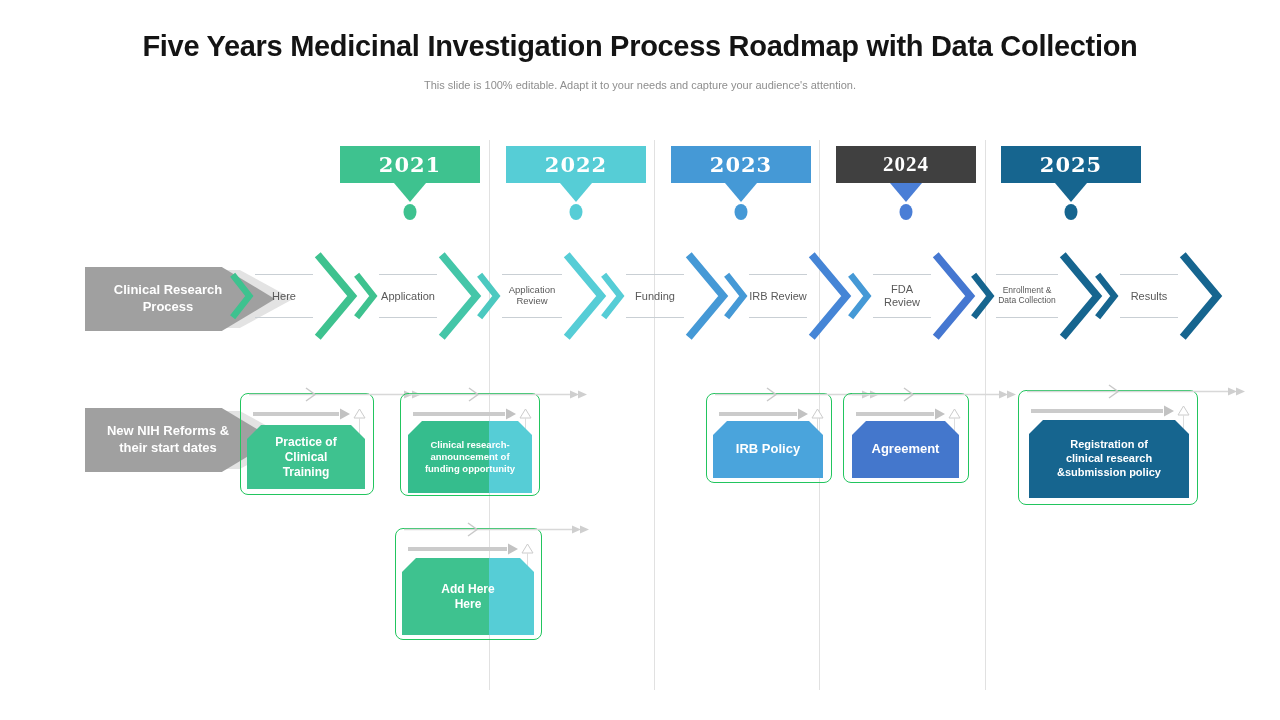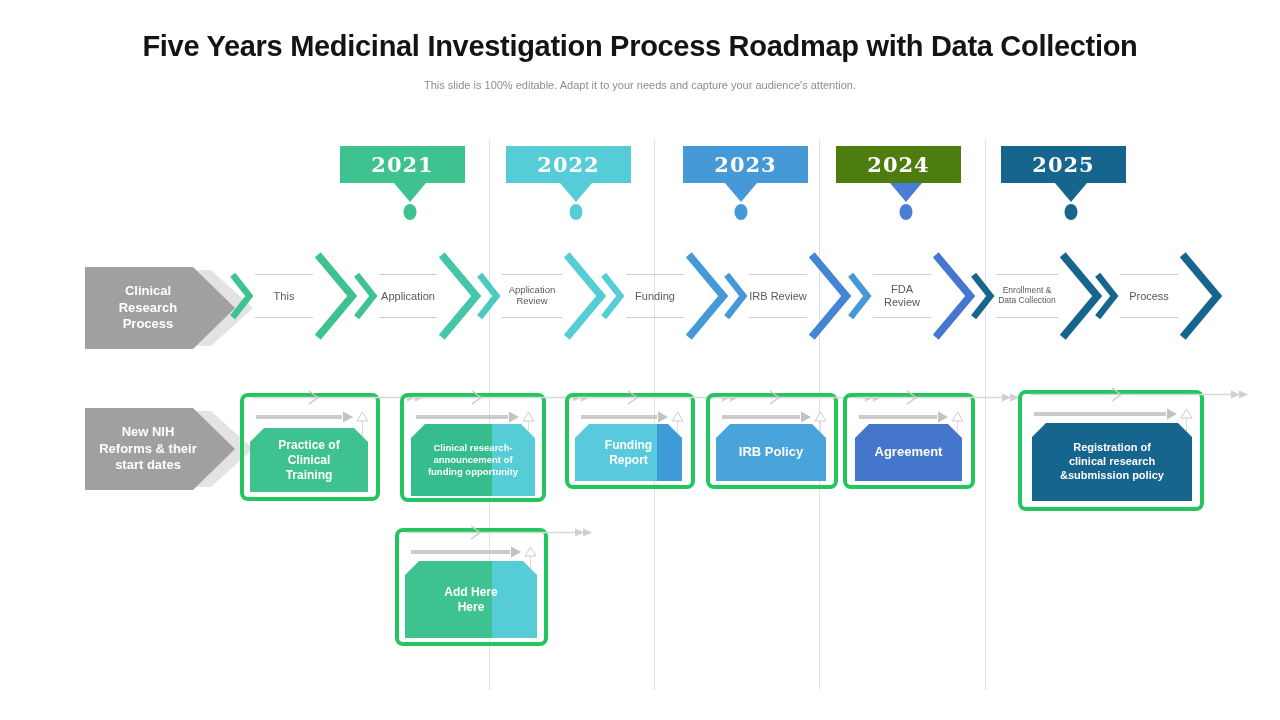--- a/index.html
+++ b/index.html
@@ -6,47 +6,47 @@
   .canvas{position:relative;width:1280px;height:720px;background:#ffffff;overflow:hidden;
           font-family:"Liberation Sans",sans-serif;}
   .title{position:absolute;top:30px;left:0;width:100%;text-align:center;
          font-size:29px;font-weight:700;color:#141414;letter-spacing:-0.3px;}
   .subtitle{position:absolute;top:79px;left:0;width:100%;text-align:center;
             font-size:11px;color:#8e8e8e;}
   .gridline{position:absolute;top:140px;width:1px;height:550px;background:#e1e1e1;z-index:1;}
 
   
   .year-group{position:absolute;top:146px;width:140px;height:80px;z-index:2;}
-  .banner{position:relative;width:125px;height:37px;display:flex;align-items:center;justify-content:center;
+  .banner{position:relative;width:140px;height:37px;display:flex;align-items:center;justify-content:center;
           color:#fff;font-family:"DejaVu Serif",serif;font-size:21px;font-weight:700;letter-spacing:1px;}
   .notch{position:absolute;top:37px;left:50%;transform:translateX(-50%);width:0;height:0;
          border-left:16px solid transparent;border-right:16px solid transparent;border-top:19px solid #999;}
   .dot{position:absolute;top:58px;left:50%;transform:translateX(-50%);width:13px;height:16px;border-radius:50%;}
 
   
-  .g-arrow{position:absolute;width:150px;height:82px;z-index:2;}
+  .g-arrow{position:absolute;width:150px;height:64px;z-index:2;padding-left:40px;}
   .g-arrow .back{position:absolute;top:3px;left:18px;right:-18px;bottom:3px;background:#e3e3e3;
          clip-path:polygon(0 0,72% 0,100% 50%,72% 100%,0 100%);}
   .g-arrow .front{position:absolute;inset:0;background:#a0a0a0;
          clip-path:polygon(0 0,72% 0,100% 50%,72% 100%,0 100%);
          display:flex;align-items:center;justify-content:flex-start;box-sizing:border-box;
          padding:0 38px 0 14px;color:#fff;font-weight:700;font-size:13px;line-height:1.3;text-align:center;}
 
   
   .stage{position:absolute;top:248px;height:96px;display:flex;align-items:center;z-index:2;}
   .stage .lbl{width:58px;height:42px;margin:0 1px;border-top:1px solid #c9cfd4;border-bottom:1px solid #c9cfd4;
         display:flex;align-items:center;justify-content:center;text-align:center;
         font-size:11px;color:#595959;line-height:1.15;}
   .stage .lbl.sm1{font-size:9.5px;width:60px;}
   .stage .lbl.sm2{font-size:8.5px;width:62px;}
   .chev-s{width:26px;height:54px;flex:none;}
   .chev-b{width:46px;height:94px;flex:none;margin-left:-2px;}
 
   
-  .card{position:absolute;border:4px solid #22c55e;border-radius:8px;z-index:2;background:transparent;}
+  .card{position:absolute;border:1px solid #22c55e;border-radius:8px;z-index:2;background:transparent;}
   .card .deco{position:absolute;top:0;left:0;pointer-events:none;overflow:visible;}
   .card .box{position:absolute;display:flex;align-items:center;justify-content:center;text-align:center;
         color:#fff;font-weight:700;line-height:1.25;
         clip-path:polygon(14px 0,calc(100% - 14px) 0,100% 14px,100% 100%,0 100%,0 14px);}
   .card .box .btxt{display:block;}
 </style>
 </head>
 <body>
 
 <div class="canvas">
@@ -67,28 +67,28 @@
     <div class="dot" style="background: rgb(62, 194, 143);"></div>
   </div>
   <div class="year-group" style="left:506px">
     <div class="banner" style="background: rgb(86, 205, 214);">
         <span>2022</span>
       </div>
     <div class="notch" style="border-top-color: rgb(86, 205, 214);"></div>
     <div class="dot" style="background: rgb(86, 205, 214);"></div>
   </div>
   <div class="year-group" style="left:671px">
-    <div class="banner" style="background: rgb(69, 153, 214); margin-left: 12px;">
+    <div class="banner" style="background: rgb(69, 153, 214);">
         <span>2023</span>
       </div>
     <div class="notch" style="border-top-color: rgb(69, 153, 214);"></div>
     <div class="dot" style="background: rgb(69, 153, 214);"></div>
   </div>
   <div class="year-group" style="left:836px">
-    <div class="banner" style="background: #4d7c0f;">
+    <div class="banner" style="background: #404040; font-family: Liberation Serif, serif;">
         <span>2024</span>
       </div>
     <div class="notch" style="border-top-color: rgb(74, 126, 214);"></div>
     <div class="dot" style="background: rgb(74, 126, 214);"></div>
   </div>
   <div class="year-group" style="left:1001px">
     <div class="banner" style="background: rgb(22, 101, 143); align-items: center;">
         <span>2025</span>
       </div>
     <div class="notch" style="border-top-color: rgb(22, 101, 143);"></div>
@@ -97,21 +97,21 @@
 
   <div class="g-arrow" style="left:85px;top:267px">
     <div class="back"></div>
     <div class="front">Clinical Research Process</div>
   </div>
 
   <div class="stage" style="left:228px">
       <svg class="chev-s" viewBox="0 0 28 56">
         <polyline points="5,5 23,28 5,51" fill="none" stroke="#3ec28f" stroke-width="7"></polyline>
       </svg>
-    <div class="lbl">This</div>
+    <div class="lbl">Here</div>
   <svg class="chev-b" viewBox="0 0 48 96">
         <polyline points="6,5 42,48 6,91" fill="none" stroke="#3ec28f" stroke-width="8"></polyline>
       </svg>
     </div>
   <div class="stage" style="left:352px">
       <svg class="chev-s" viewBox="0 0 28 56">
         <polyline points="5,5 23,28 5,51" fill="none" stroke="#3ec28f" stroke-width="7"></polyline>
       </svg>
     <div class="lbl">Application</div>
   <svg class="chev-b" viewBox="0 0 48 96">
@@ -160,21 +160,21 @@
       </svg>
     <div class="lbl sm2">Enrollment &amp; Data Collection</div>
   <svg class="chev-b" viewBox="0 0 48 96">
         <polyline points="6,5 42,48 6,91" fill="none" stroke="#16658f" stroke-width="8"></polyline>
       </svg>
     </div>
   <div class="stage" style="left:1093px">
       <svg class="chev-s" viewBox="0 0 28 56">
         <polyline points="5,5 23,28 5,51" fill="none" stroke="#16658f" stroke-width="7"></polyline>
       </svg>
-    <div class="lbl">Process</div>
+    <div class="lbl">Results</div>
   <svg class="chev-b" viewBox="0 0 48 96">
         <polyline points="6,5 42,48 6,91" fill="none" stroke="#16658f" stroke-width="8"></polyline>
       </svg>
     </div>
 
   <div class="g-arrow" style="left:85px;top:408px">
     <div class="back"></div>
     <div class="front">New NIH Reforms &amp; their start dates</div>
   </div>
 
@@ -201,35 +201,20 @@
     <path d="M177,-3.5 l9,4 l-9,4 z" fill="#cfcfcf"></path>
     <line x1="12" y1="20" x2="104" y2="20" stroke="#cbcbcb" stroke-width="4"></line>
     <path d="M105,14.5 l10,5.5 l-10,5.5 z" fill="#c2c2c2"></path>
     <path d="M119,24 l5.5,-9 l5.5,9 z" fill="#ffffff" stroke="#cccccc"></path>
     <line x1="124.5" y1="24" x2="124.5" y2="94" stroke="#dddddd"></line>
   </svg>
     <div class="box" style="left: 7px; top: 27px; width: 124px; height: 72px; font-size: 9.5px; background: linear-gradient(90deg, rgb(53, 189, 141) 65%, rgb(86, 205, 214) 65%);">
       <span class="btxt" style="max-width:104px">Clinical research-announcement of funding opportunity</span>
     </div>
   </div>
-  <div class="card" style="left:565px;top:393px;width:122px;height:88px">
-      <svg class="deco" width="172" height="88" viewBox="0 0 172 88" style="overflow:visible">
-    <line x1="8" y1="0.5" x2="154" y2="0.5" stroke="#d8d8d8" stroke-width="1.3"></line>
-    <polyline points="59,-6 68,0.5 59,7" fill="none" stroke="#c9c9c9" stroke-width="1.5"></polyline>
-    <path d="M153,-3.5 l9,4 l-9,4 z" fill="#cfcfcf"></path>
-    <path d="M161,-3.5 l9,4 l-9,4 z" fill="#cfcfcf"></path>
-    <line x1="12" y1="20" x2="88" y2="20" stroke="#cbcbcb" stroke-width="4"></line>
-    <path d="M89,14.5 l10,5.5 l-10,5.5 z" fill="#c2c2c2"></path>
-    <path d="M103,24 l5.5,-9 l5.5,9 z" fill="#ffffff" stroke="#cccccc"></path>
-    <line x1="108.5" y1="24" x2="108.5" y2="81" stroke="#dddddd"></line>
-  </svg>
-    <div class="box" style="left: 6px; top: 27px; width: 107px; height: 57px; font-size: 12px; background: linear-gradient(90deg, rgb(89, 202, 222) 77%, rgb(63, 155, 216) 77%);">
-      <span class="btxt" style="max-width:60px">Funding Report</span>
-    </div>
-  </div>
   <div class="card" style="left:706px;top:393px;width:124px;height:88px">
       <svg class="deco" width="174" height="88" viewBox="0 0 174 88" style="overflow:visible">
     <line x1="8" y1="0.5" x2="156" y2="0.5" stroke="#d8d8d8" stroke-width="1.3"></line>
     <polyline points="60,-6 69,0.5 60,7" fill="none" stroke="#c9c9c9" stroke-width="1.5"></polyline>
     <path d="M155,-3.5 l9,4 l-9,4 z" fill="#cfcfcf"></path>
     <path d="M163,-3.5 l9,4 l-9,4 z" fill="#cfcfcf"></path>
     <line x1="12" y1="20" x2="90" y2="20" stroke="#cbcbcb" stroke-width="4"></line>
     <path d="M91,14.5 l10,5.5 l-10,5.5 z" fill="#c2c2c2"></path>
     <path d="M105,24 l5.5,-9 l5.5,9 z" fill="#ffffff" stroke="#cccccc"></path>
     <line x1="110.5" y1="24" x2="110.5" y2="81" stroke="#dddddd"></line>

